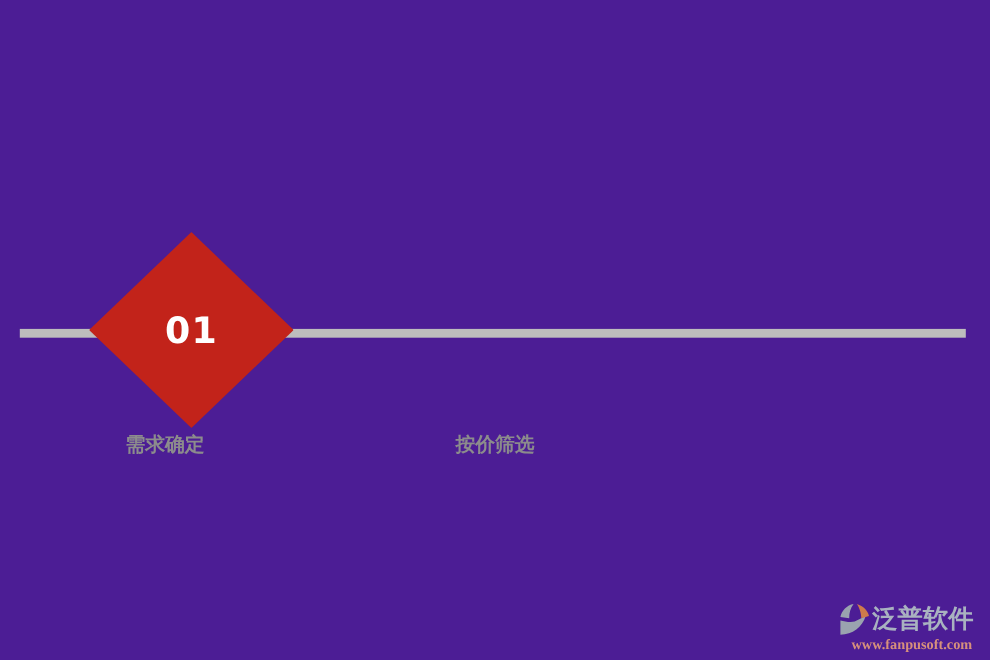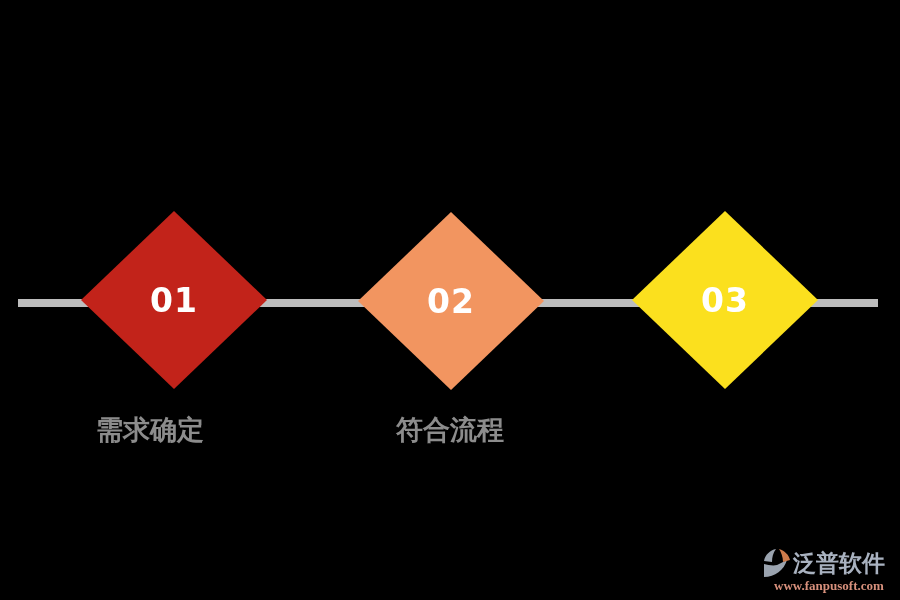--- a/index.html
+++ b/index.html
@@ -1,19 +1,19 @@
 <!DOCTYPE html>
 <html><head>
 <meta charset="utf-8">
 <style>
   * { margin: 0; padding: 0; box-sizing: border-box; }
   html, body { width: 900px; height: 600px; background: #ffffff; overflow: hidden; }
   body { font-family: "DejaVu Sans", "Liberation Sans", sans-serif; }
 
-  .diagram { position: relative; width: 900px; height: 600px; background: #000000; }
+  .diagram { position: relative; width: 900px; height: 600px; background: #4c1d95; }
 
   .timeline-line {
     position: absolute;
     left: 18px; top: 299px;
     width: 860px; height: 8px;
     background: #bdbdbd;
   }
 
   .step {
     position: absolute;
@@ -34,24 +34,24 @@
     z-index: 2;
     color: #ffffff;
     font-size: 33px;
     font-weight: 700;
     letter-spacing: 1px;
     line-height: 1;
   }
 
   .step-label {
     position: absolute;
-    top: 416px;
+    top: 396px;
     transform: translateX(-50%);
     color: #8c8c8c;
-    font-size: 27px;
+    font-size: 18px;
     font-weight: 700;
     white-space: nowrap;
     line-height: 1;
   }
   .label-1 { left: 150px; }
   .label-2 { left: 450px; }
   .label-3 { left: 736px; }
 
   .watermark {
     position: absolute;
@@ -91,32 +91,24 @@
 
 <div class="diagram">
 
   <div class="timeline-line" style="background: rgb(189, 189, 189);"></div>
 
   <div class="step step-1">
     <div class="diamond" style="background: rgb(194, 35, 26);"></div>
     <span class="step-number" style="color: rgb(255, 255, 255);">01</span>
   </div>
 
-  <div class="step step-2">
-    <div class="diamond" style="background: rgb(242, 149, 96);"></div>
-    <span class="step-number" style="color: rgb(255, 255, 255);">02</span>
-  </div>
 
-  <div class="step step-3">
-    <div class="diamond" style="background: rgb(251, 224, 30);"></div>
-    <span class="step-number" style="color: rgb(255, 255, 255);">03</span>
-  </div>
 
   <div class="step-label label-1" style="color: rgb(140, 140, 140);">需求确定</div>
-  <div class="step-label label-2" style="color: rgb(140, 140, 140);">符合流程</div>
+  <div class="step-label label-2" style="color: rgb(140, 140, 140);">按价筛选</div>
 
   <div class="watermark">
     <div class="wm-row">
       <svg class="wm-icon" viewBox="0 0 28 30" aria-hidden="true">
         <path class="wm-gray" d="M13 1 C7 2 2 7 1 13 L9 14 C9 9 10 5 13 1 Z" fill="#9aa3af"></path>
         <path class="wm-gray" d="M1 16 L1 29 C12 29 21 22 24 12 L14 17 C10 18 5 17 1 16 Z" fill="#9aa3af"></path>
         <path class="wm-orange" d="M16 1 C22 3 26 7 27 12 L20 14 C20 9 18 4 16 1 Z" fill="#ce7b4b"></path>
       </svg>
       <span class="wm-brand" style="color: rgb(169, 178, 192);">泛普软件</span>
     </div>

